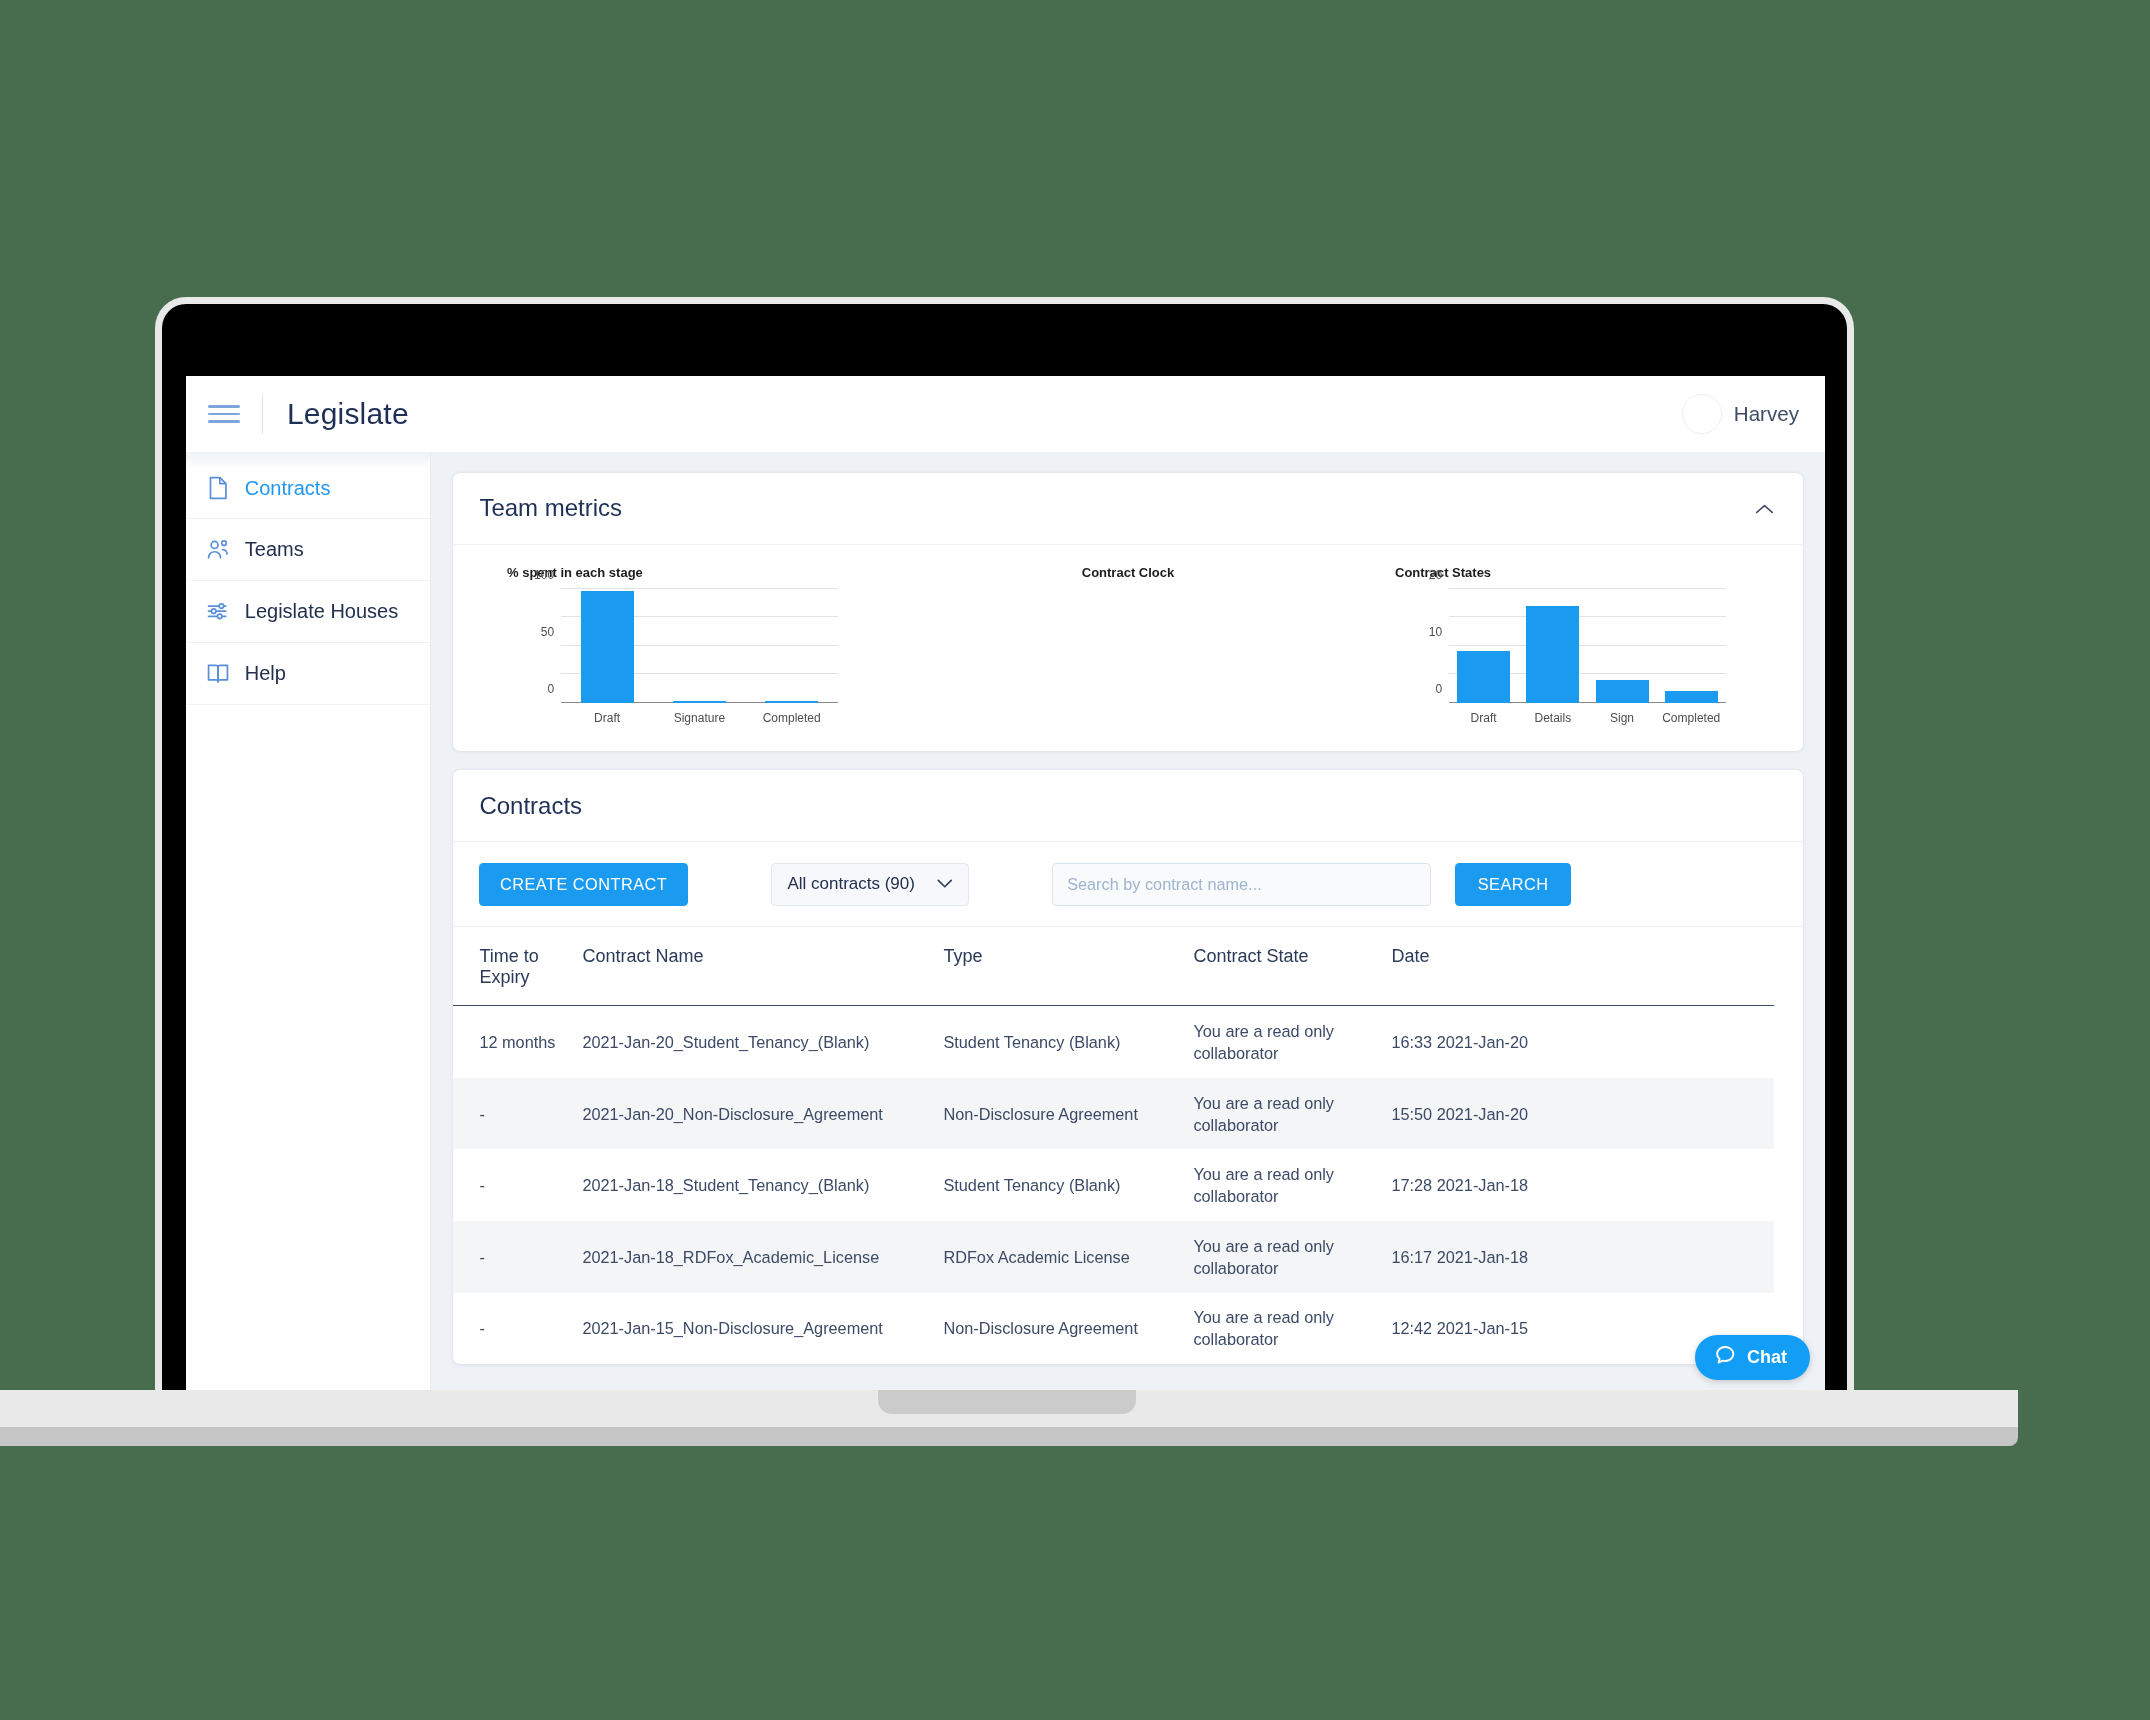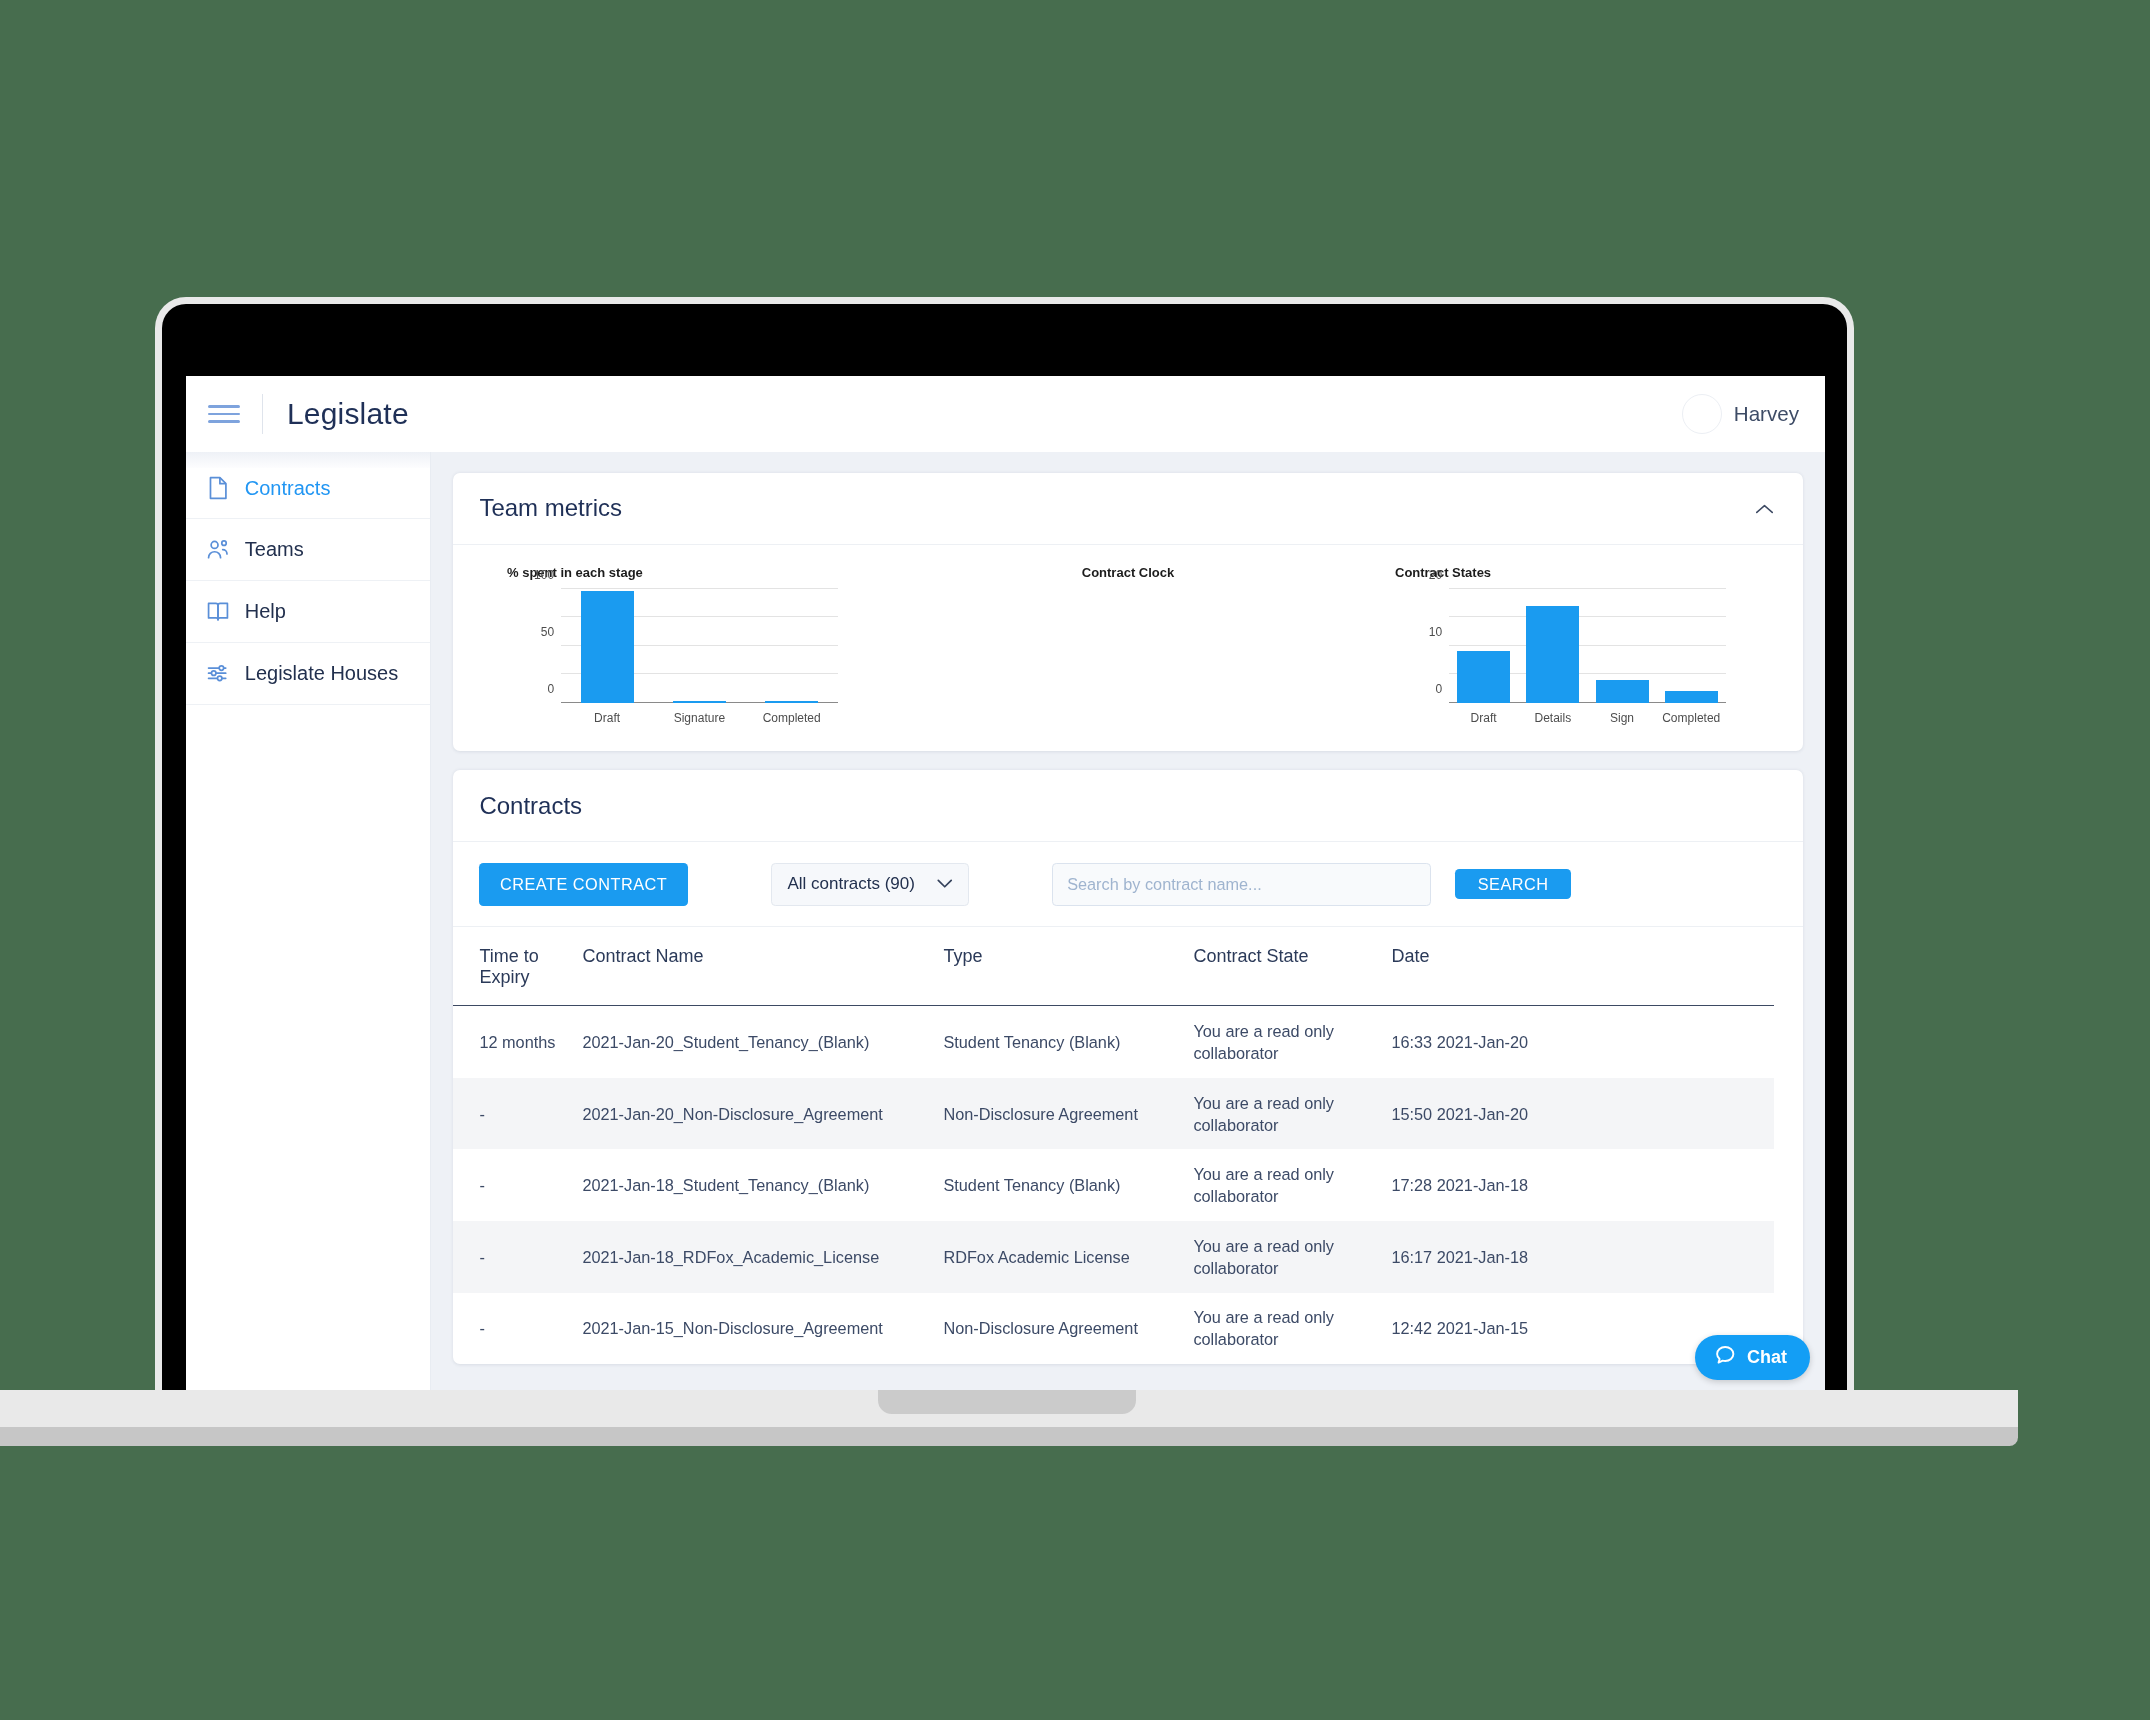--- a/index.html
+++ b/index.html
@@ -216,21 +216,21 @@
     flex: 1; max-width: 379px;
     height: 43px; border: 0.9px solid #dbe3ee; border-radius: 4.3px;
     background: #f8fafc; padding: 0 13.8px;
     font-size: 16.3px; color: #22304e;
     font-family: inherit;
   }
   #contract-search-input::placeholder { color: #9fb4cf; }
   #search-button {
     margin-left: 24px;
     background: #1a9bf0; color: #fff; border: none;
-    height: 30px; padding: 0 22.4px; border-radius: 4.3px;
+    height: 43px; padding: 0 22.4px; border-radius: 4.3px;
     font-size: 16.3px; letter-spacing: 0.5px; cursor: pointer;
     font-family: inherit;
   }
 
   
   #contracts-table { width: 100%; border-collapse: collapse; }
   #contracts-table th {
     text-align: left; font-weight: 400;
     font-size: 18px; color: #2b3a59;
     padding: 19px 8.6px 17px 0;
@@ -308,36 +308,36 @@
                 <circle cx="21" cy="6" r="2.6"></circle>
                 <path d="M3 23c0-4 3.2-7 7-7s7 3 7 7" stroke-linecap="round"></path>
                 <path d="M19.5 13.5c2.8 0 5 2.2 5 5" stroke-linecap="round"></path>
               </svg>
             </span>
             <span class="nav-label">Teams</span>
           </div>
           <div class="nav-item">
             <span class="nav-icon">
               <svg width="24" height="22.4" viewBox="0 0 28 26" fill="none" stroke="#5a8fd8" stroke-width="2">
-                <path d="M3 4h8.5c1.4 0 2.5 1.1 2.5 2.5V23c0-1.2-1-2.2-2.2-2.2H3z" stroke-linejoin="round"></path>
-                <path d="M25 4h-8.5C15.1 4 14 5.1 14 6.5V23c0-1.2 1-2.2 2.2-2.2H25z" stroke-linejoin="round"></path>
-              </svg>
-            </span>
-            <span class="nav-label">Help</span>
-          </div>
-          <div class="nav-item">
-            <span class="nav-icon">
-              <svg width="24" height="22.4" viewBox="0 0 28 26" fill="none" stroke="#5a8fd8" stroke-width="2">
                 <path d="M3 7h20M3 13h20M3 19h20" stroke-linecap="round"></path>
                 <circle cx="18" cy="7" r="2.6" fill="#fff"></circle>
                 <circle cx="9" cy="13" r="2.6" fill="#fff"></circle>
                 <circle cx="16" cy="19" r="2.6" fill="#fff"></circle>
               </svg>
             </span>
             <span class="nav-label">Legislate Houses</span>
+          </div>
+          <div class="nav-item">
+            <span class="nav-icon">
+              <svg width="24" height="22.4" viewBox="0 0 28 26" fill="none" stroke="#5a8fd8" stroke-width="2">
+                <path d="M3 4h8.5c1.4 0 2.5 1.1 2.5 2.5V23c0-1.2-1-2.2-2.2-2.2H3z" stroke-linejoin="round"></path>
+                <path d="M25 4h-8.5C15.1 4 14 5.1 14 6.5V23c0-1.2 1-2.2 2.2-2.2H25z" stroke-linejoin="round"></path>
+              </svg>
+            </span>
+            <span class="nav-label">Help</span>
           </div>
         </div>
 
         <div id="content">
 
           <div class="card" id="metrics-card">
             <div class="card-head">
               <div class="card-title">Team metrics</div>
               <div id="metrics-collapse">
                 <svg width="19" height="12" viewBox="0 0 22 14" fill="none" stroke="#3d4a63" stroke-width="1.8">

